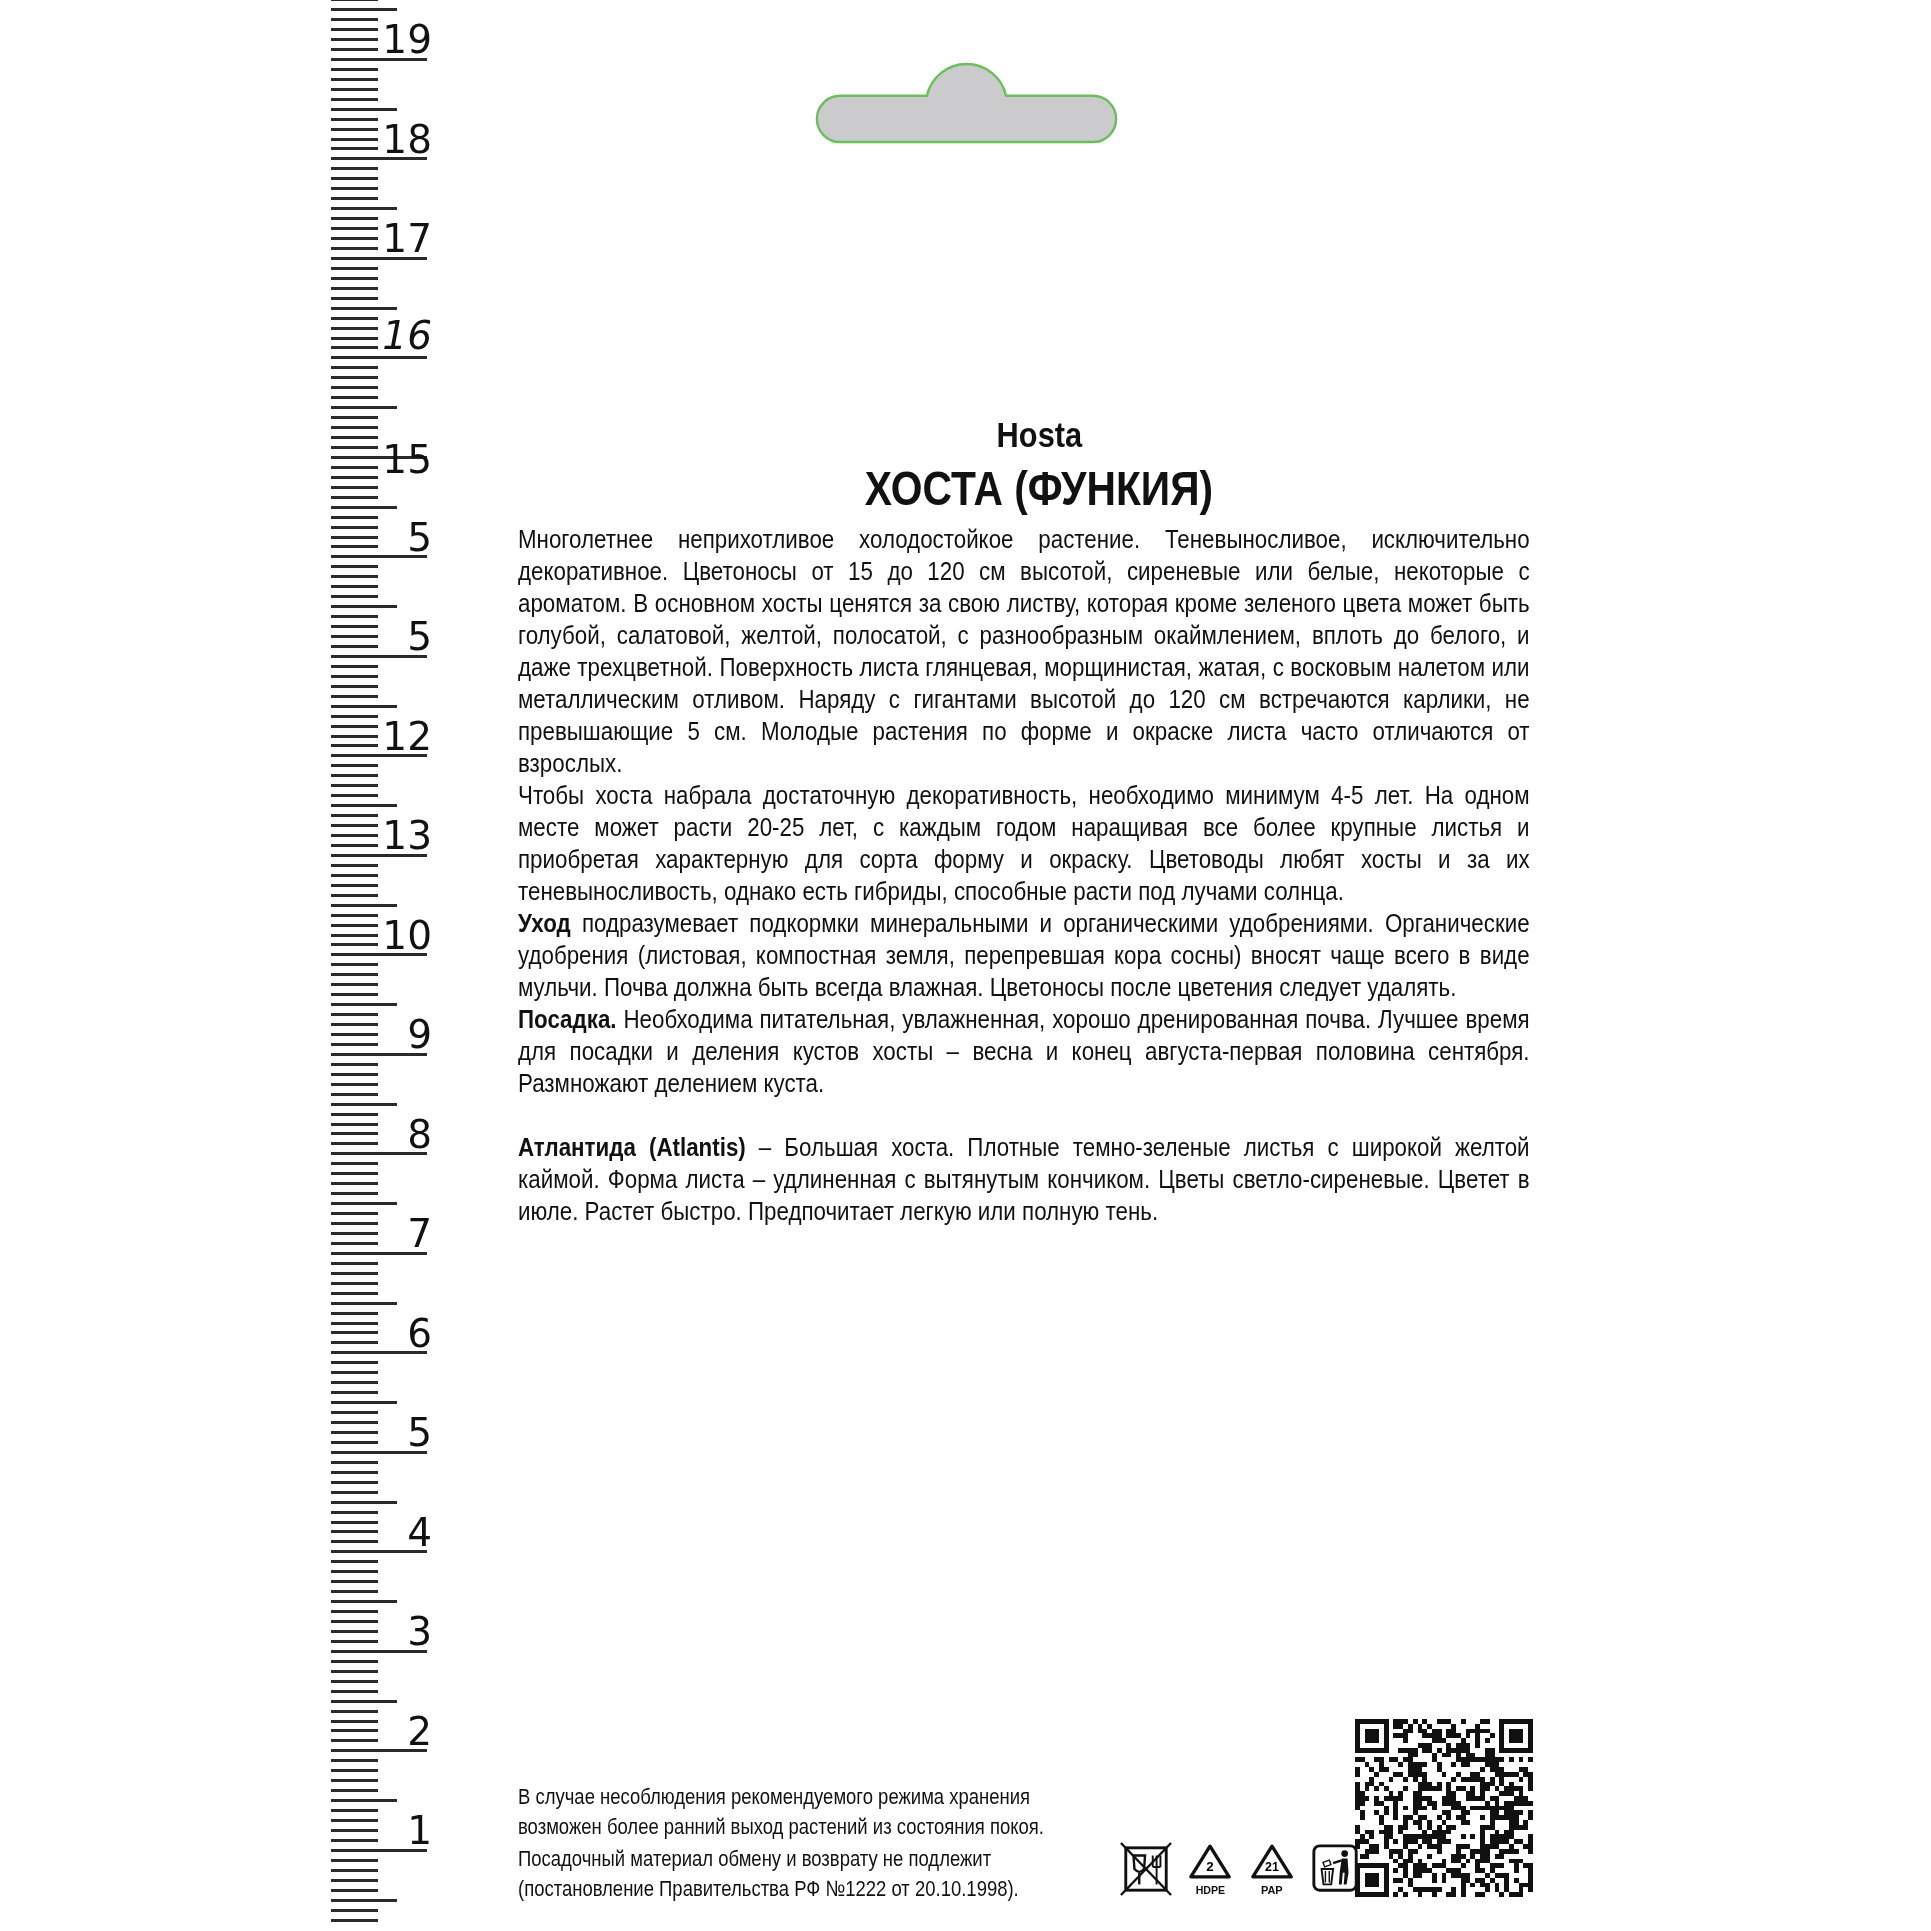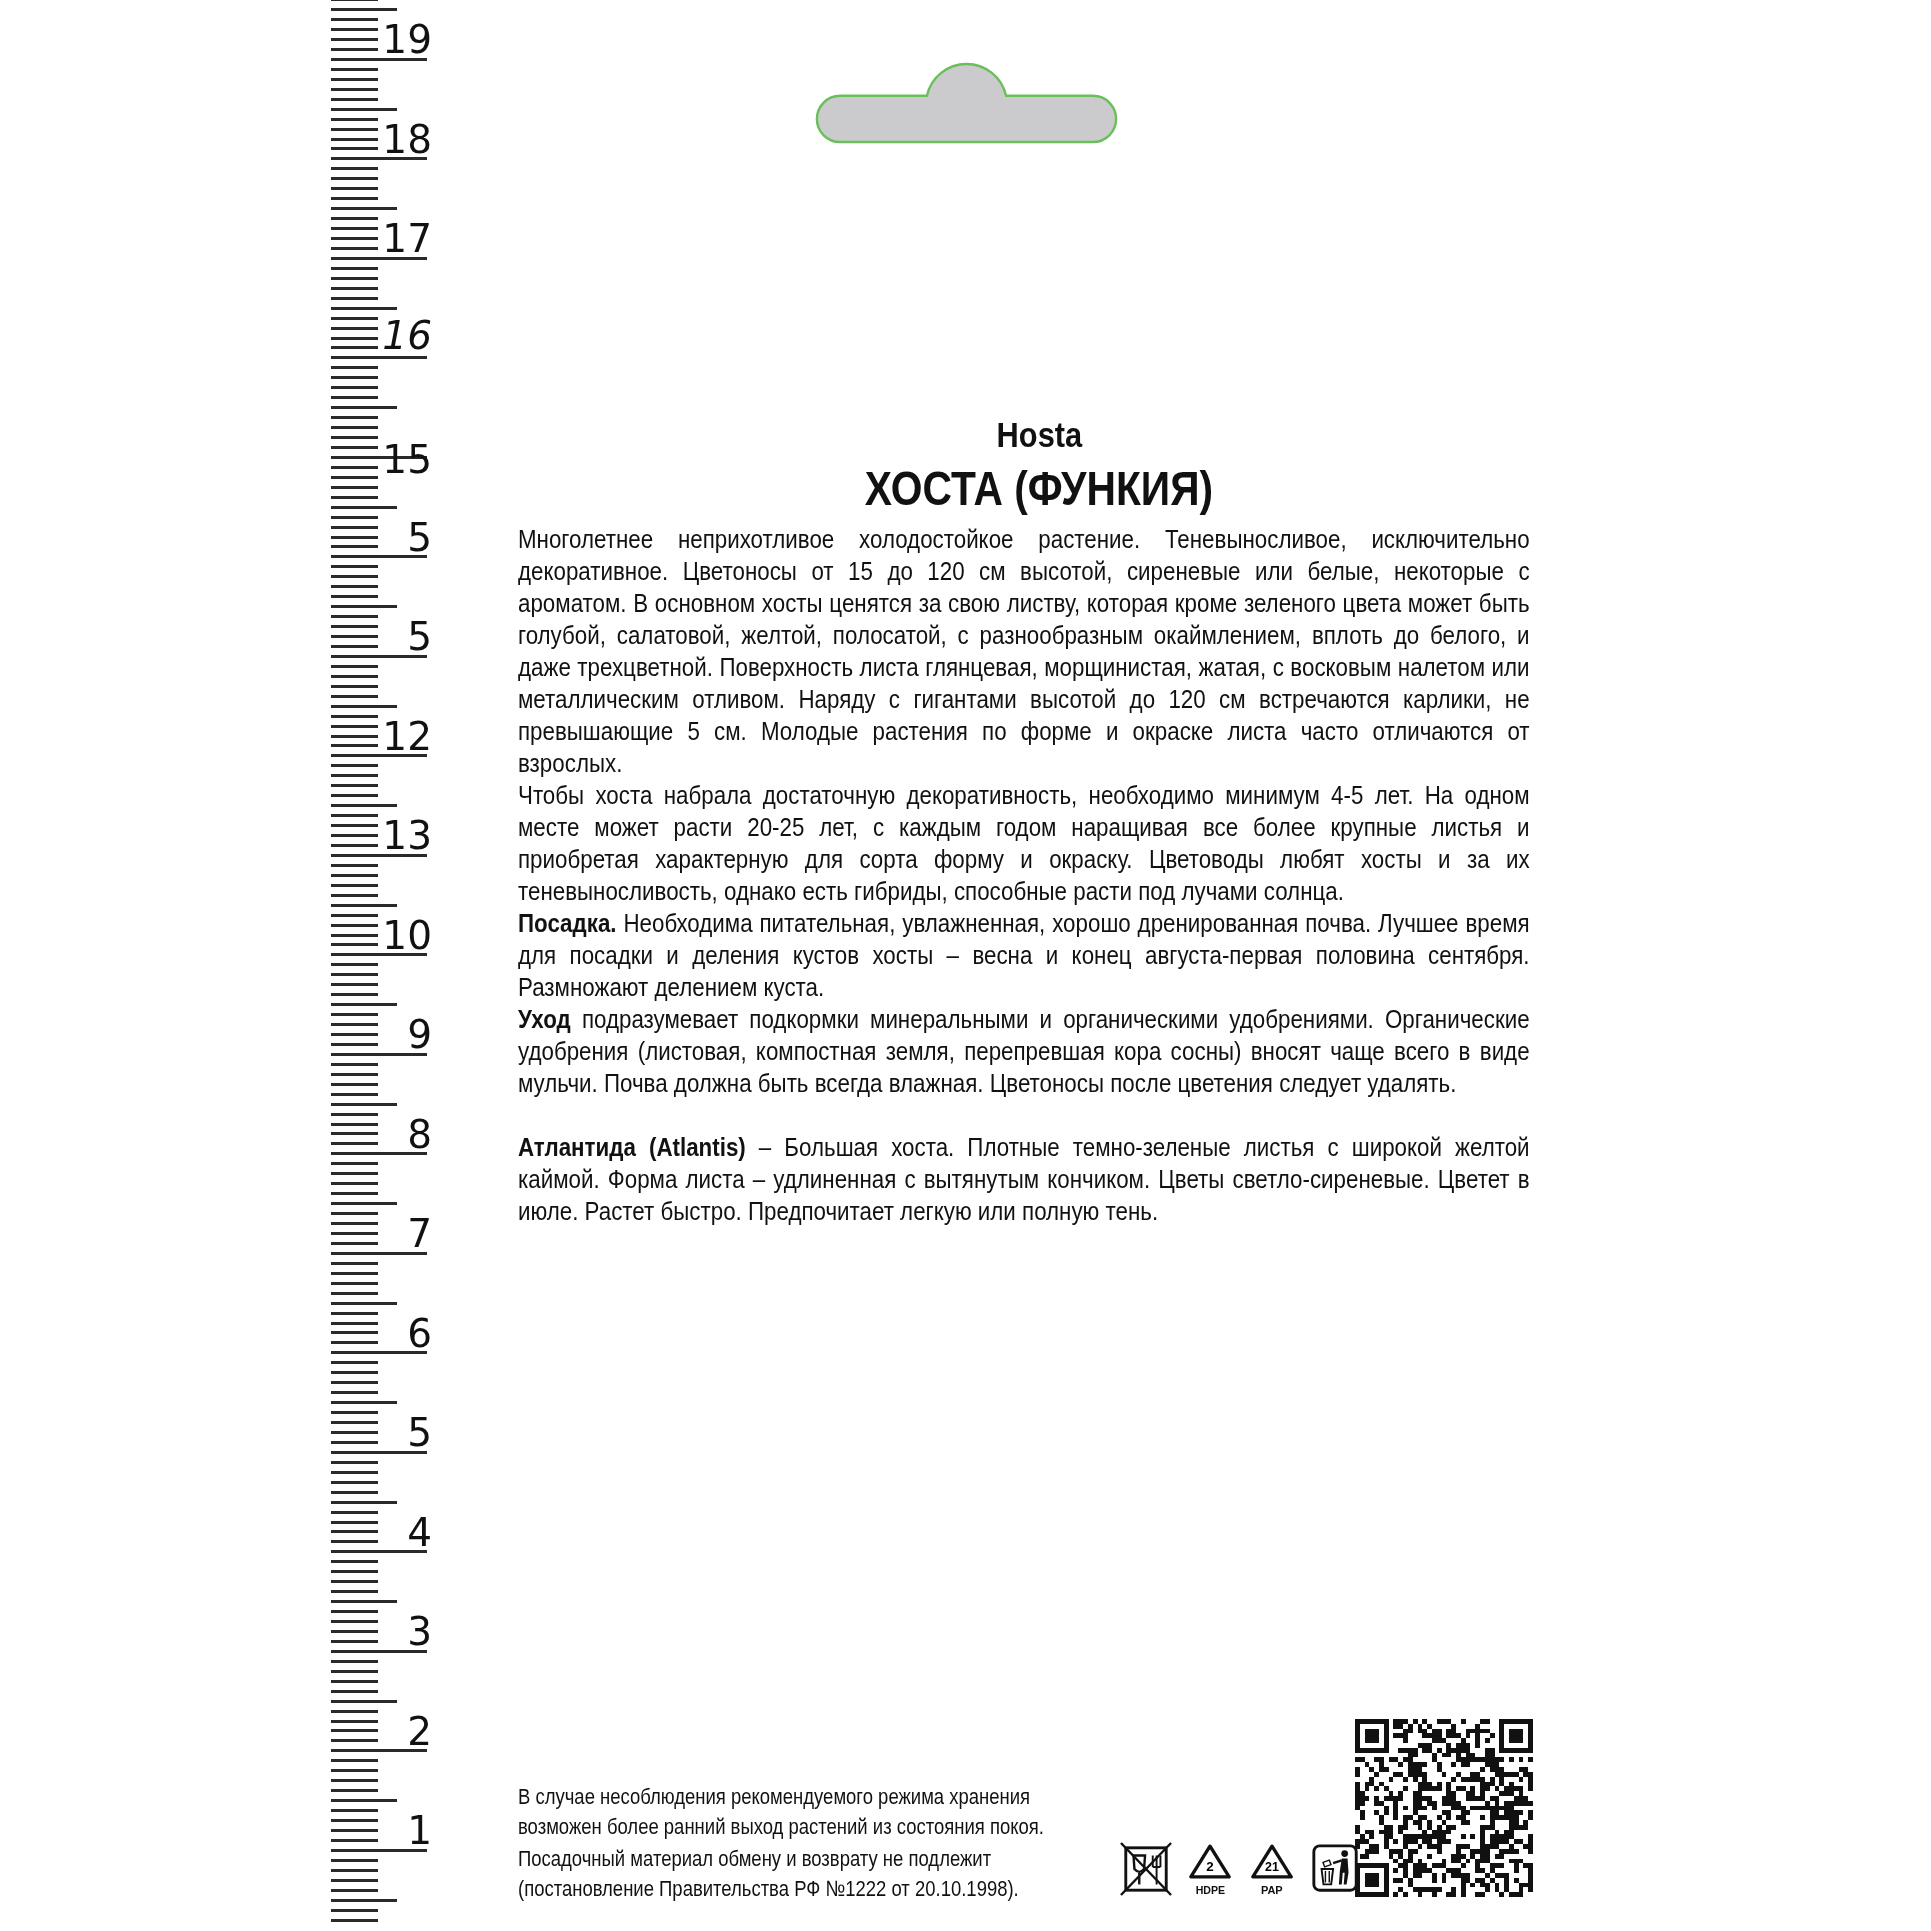--- a/index.html
+++ b/index.html
@@ -245,22 +245,22 @@
 <svg class="tab" viewBox="0 0 326 86">
   <path d="M 32 36 L 122 36 A 42 42 0 0 1 204 36 L 294 36 A 24 24 0 0 1 294 84 L 32 84 A 24 24 0 0 1 32 36 Z" fill="#cbcbcd" stroke="#6abf5a" stroke-width="2.5"></path>
 </svg>
 
 <div class="content">
   <div class="latin">Hosta</div>
   <div class="title">ХОСТА (ФУНКИЯ)</div>
 
   <p class="para"><span class="squeeze">Многолетнее неприхотливое холодостойкое растение. Теневыносливое, исключительно декоративное. Цветоносы от 15 до 120 см высотой, сиреневые или белые, некоторые с ароматом. В основном хосты ценятся за свою листву, которая кроме зеленого цвета может быть голубой, салатовой, желтой, полосатой, с разнообразным окаймлением, вплоть до белого, и даже трехцветной. Поверхность листа глянцевая, морщинистая, жатая, с восковым налетом или металлическим отливом. Наряду с гигантами высотой до 120 см встречаются карлики, не превышающие 5 см. Молодые растения по форме и окраске листа часто отличаются от взрослых.</span></p>
   <p class="para"><span class="squeeze">Чтобы хоста набрала достаточную декоративность, необходимо минимум 4-5 лет. На одном месте может расти 20-25 лет, с каждым годом наращивая все более крупные листья и приобретая характерную для сорта форму и окраску. Цветоводы любят хосты и за их теневыносливость, однако есть гибриды, способные расти под лучами солнца.</span></p>
+  <p class="para"><span class="squeeze"><b>Уход</b><span> подразумевает подкормки минеральными и органическими удобрениями. Органические удобрения (листовая, компостная земля, перепревшая кора сосны) вносят чаще всего в виде мульчи. Почва должна быть всегда влажная. Цветоносы после цветения следует удалять.</span></span></p>
   <p class="para"><span class="squeeze"><b>Посадка.</b><span> Необходима питательная, увлажненная, хорошо дренированная почва. Лучшее время для посадки и деления кустов хосты – весна и конец августа-первая половина сентября. Размножают делением куста.</span></span></p>
-  <p class="para"><span class="squeeze"><b>Уход</b><span> подразумевает подкормки минеральными и органическими удобрениями. Органические удобрения (листовая, компостная земля, перепревшая кора сосны) вносят чаще всего в виде мульчи. Почва должна быть всегда влажная. Цветоносы после цветения следует удалять.</span></span></p>
   <div class="gap"></div>
   <p class="para"><span class="squeeze"><b>Атлантида (Atlantis)</b><span> – Большая хоста. Плотные темно-зеленые листья с широкой желтой каймой. Форма листа – удлиненная с вытянутым кончиком. Цветы светло-сиреневые. Цветет в июле. Растет быстро. Предпочитает легкую или полную тень.</span></span></p>
   <div class="gap"></div>
 </div>
 
 <div class="footer-note" style="top:1782px;">
   <div class="squeeze" style="width:auto;">
     <div>В случае несоблюдения рекомендуемого режима хранения</div>
     <div>возможен более ранний выход растений из состояния покоя.</div>
   </div>

